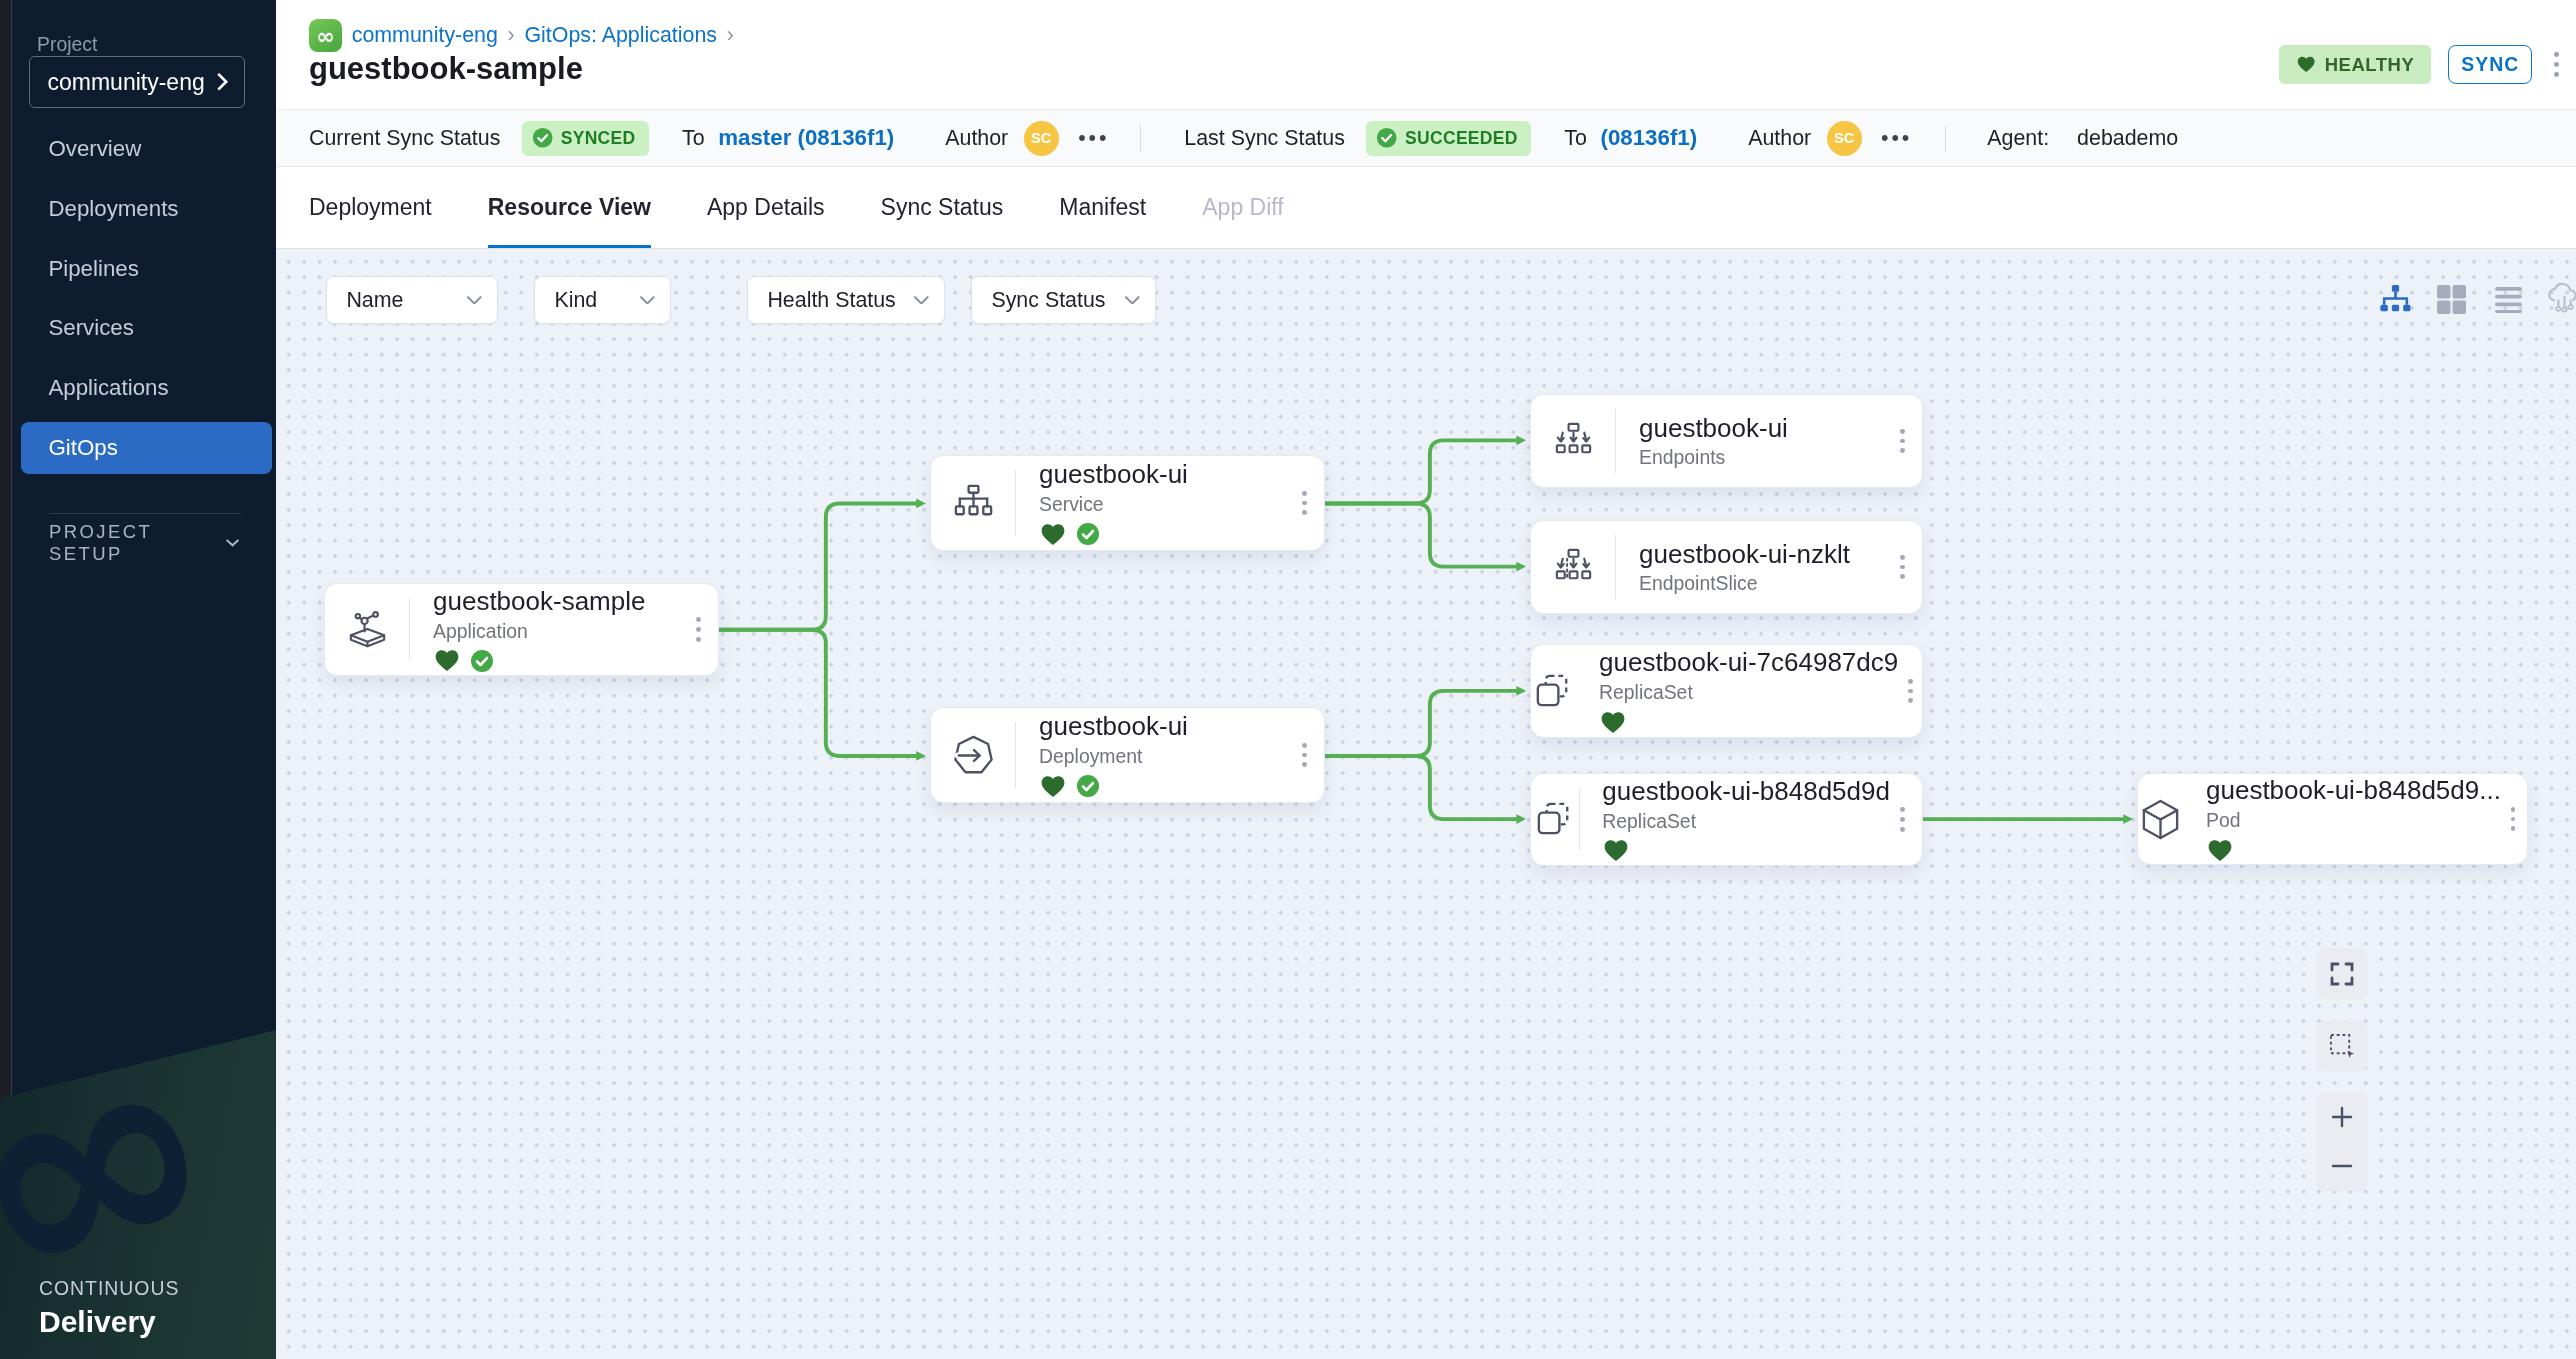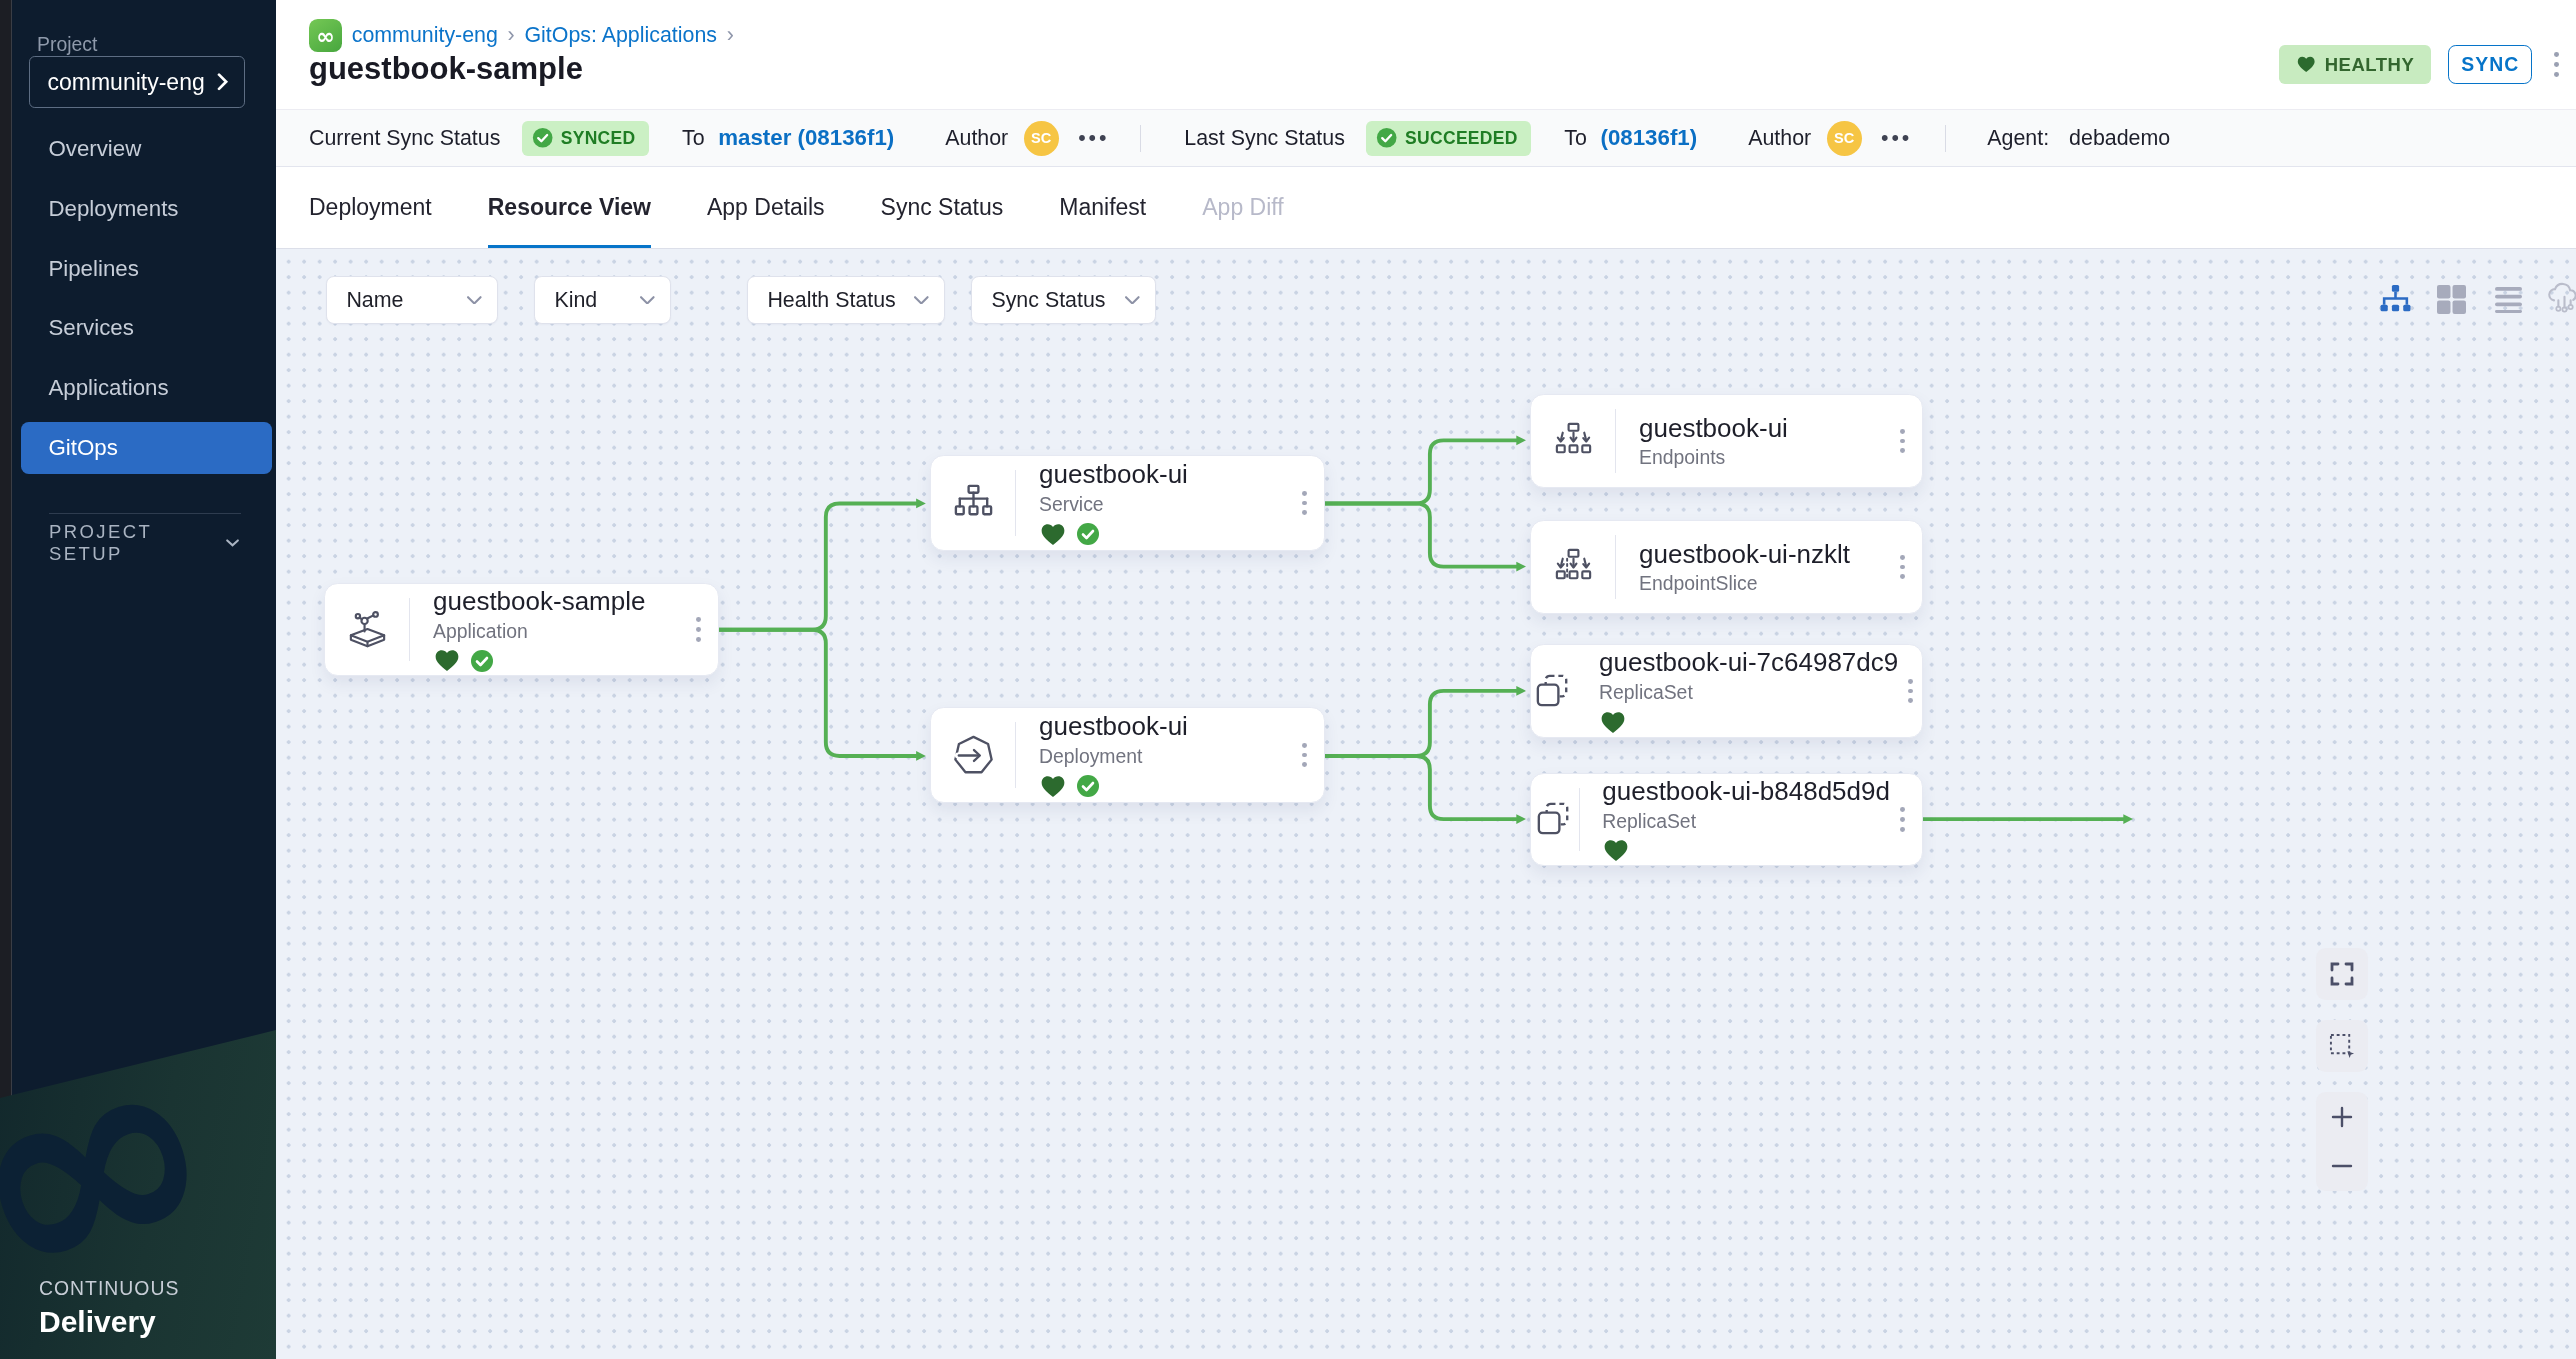--- a/index.html
+++ b/index.html
@@ -186,21 +186,21 @@
           <path d="M7 12.5 L10.5 16 L17 9" stroke="#fff" stroke-width="2.6" fill="none" stroke-linecap="round" stroke-linejoin="round"></path>
         </svg>
       <span class="txt">SUCCEEDED</span>
     </span>
     <span class="sb-label" style="margin-right:13.6px">To</span>
     <span class="sb-rev" style="margin-right:51px">(08136f1)</span>
     <span class="sb-label" style="margin-right:15.5px">Author</span>
     <span class="sb-avatar" style="margin-right:19.4px">SC</span>
     <span class="sb-more" style="margin-right:33px">•••</span>
     <span class="vsep" style="margin-right:41px"></span>
-    <span class="sb-label" style="margin-right:20px">Agent:</span>
+    <span class="sb-label" style="margin-right:28px">Agent:</span>
     <span class="sb-label">debademo</span>
   </div>
 
   <div class="tabsbar">
     <div class="tabs">
       <div class="tab">Deployment</div>
       <div class="tab active">Resource View</div>
       <div class="tab">App Details</div>
       <div class="tab">Sync Status</div>
       <div class="tab">Manifest</div>
@@ -479,20 +479,44 @@
             </svg>
         </div>
       </div>
       <div class="n-kebab">
           <i></i>
           <i></i>
           <i></i>
         </div>
     </div>
 
+    <div class="node" style="left:1861px;top:524px;width:391px;height:92px">
+      <div class="n-icon">
+        <svg width="45" height="45" viewBox="0 0 46 46" fill="none" stroke="#4e5163" stroke-width="2.4" stroke-linecap="round" stroke-linejoin="round">
+          <polygon points="23,4 40,13.5 40,32.5 23,42 6,32.5 6,13.5"></polygon>
+          <path d="M6 13.5 L23 23 L40 13.5"></path>
+            <path d="M23 23 V42"></path>
+        </svg>
+      </div>
+      <div class="n-div"></div>
+      <div class="n-body">
+        <div class="n-title">guestbook-ui-b848d5d9...</div>
+        <div class="n-kind">Pod</div>
+        <div class="n-status">
+          <svg width="28" height="25" viewBox="0 0 24 22">
+              <path d="M12 20.3C6.8 15.9 2 12.2 2 7.6 2 4.4 4.4 2 7.4 2c1.8 0 3.5.9 4.6 2.4C13.1 2.9 14.8 2 16.6 2 19.6 2 22 4.4 22 7.6c0 4.6-4.8 8.3-10 12.7z" fill="#2c6a2e"></path>
+            </svg>
+        </div>
+      </div>
+      <div class="n-kebab">
+          <i></i>
+          <i></i>
+          <i></i>
+        </div>
+    </div>
 
     <div class="zoom-btn" style="top:699px">
       <svg width="24" height="24" viewBox="0 0 24 24">
         <path d="M2 8 V2 H8 M16 2 H22 V8 M22 16 V22 H16 M8 22 H2 V16" fill="none" stroke="#4b4f68" stroke-width="2.8" stroke-linecap="round"></path>
       </svg>
     </div>
     <div class="zoom-btn" style="top:771px">
       <svg width="26" height="26" viewBox="0 0 27 27">
         <rect x="2" y="2" width="19" height="19" fill="none" stroke="#4b4f68" stroke-width="2" stroke-dasharray="3 3"></rect>
         <path d="M19 19 l7 2.4 -3.4 1.2 -1.2 3.4 z" fill="#4b4f68"></path>

